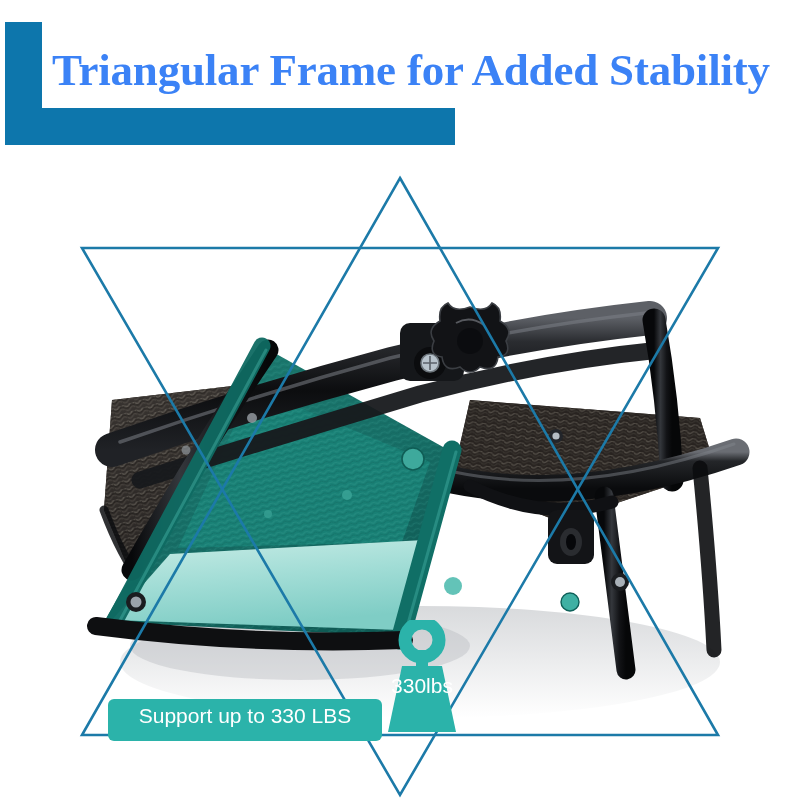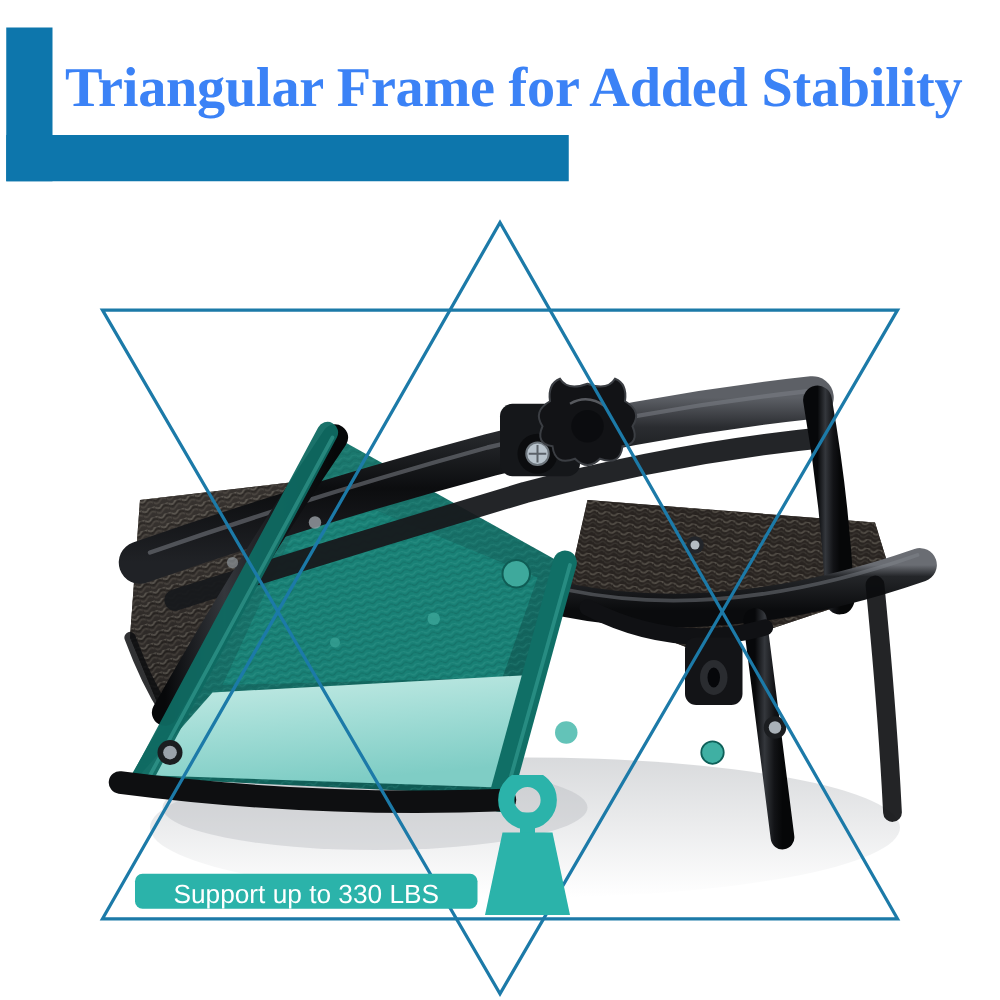--- a/index.html
+++ b/index.html
@@ -20,21 +20,21 @@
   }
 
   
   .hex{position:absolute;left:0;top:0;width:800px;height:800px;pointer-events:none;}
 
   
   .photo{position:absolute;left:0;top:150px;width:800px;height:650px;overflow:hidden;}
 
   
   .banner{
-    position:absolute;left:108px;top:699px;width:274px;height:28px;
+    position:absolute;left:108px;top:699px;width:274px;height:42px;
     background:#2bb3aa;border-radius:6px;
   }
   .banner-text{
     position:absolute;left:0;top:0;width:274px;height:34px;
     line-height:34px;text-align:center;color:#ffffff;
     font-size:21px;font-family:"Liberation Sans",sans-serif;white-space:nowrap;
   }
   .weight{position:absolute;left:372px;top:620px;width:100px;height:115px;}
   .weight-text{
     position:absolute;left:372px;top:672px;width:100px;height:28px;
@@ -233,14 +233,15 @@
   </div>
 
   <svg class="weight" viewBox="0 0 100 115">
 
     <circle cx="50" cy="20" r="17" fill="none" stroke="#2bb3aa" stroke-width="13"></circle>
 
     <rect x="44" y="30" width="12" height="22" fill="#2bb3aa"></rect>
 
     <path d="M30 46 L70 46 L84 112 L16 112 Z" fill="#2bb3aa"></path>
   </svg>
+  <div class="weight-text">330lbs</div>
 
 </div>
 
 </body></html>

